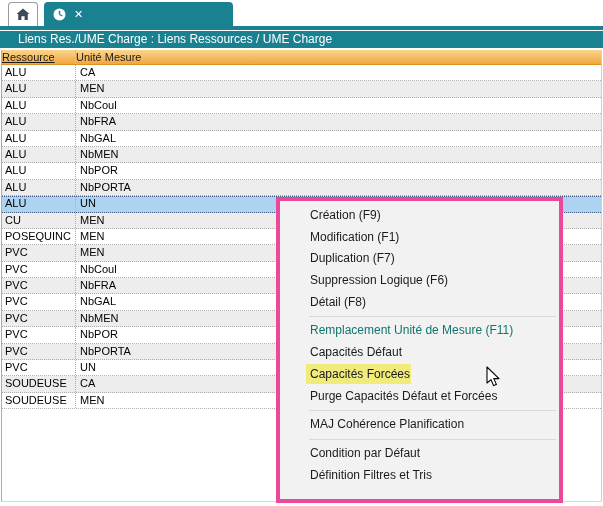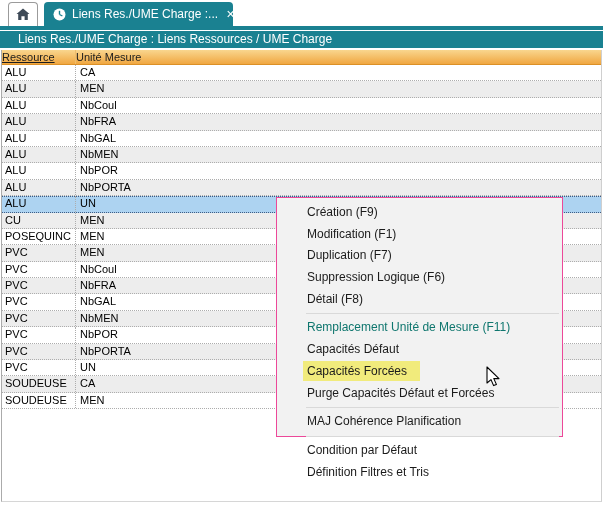--- a/index.html
+++ b/index.html
@@ -35,25 +35,25 @@
        border-bottom:1px dotted #adadad;box-sizing:border-box;background:#fff;}
   .grid-body .row:nth-child(even){background:#ededed;}
   .cell{line-height:15px;white-space:nowrap;overflow:hidden;}
   .c1{width:74px;border-right:1px dotted #adadad;padding-left:3px;box-sizing:border-box;}
   .c2{flex:1;padding-left:4px;}
   .grid-body .row.sel{background:#add3f1 !important;border-bottom:1px dotted #3f5d84;position:relative;}
   .grid-body .row.sel::before{content:"";position:absolute;top:0;left:0;right:0;height:0;
        border-top:1px dotted #3f5d84;}
 
   
-  .menu{position:absolute;left:276px;top:197px;width:287px;height:240px;background:#f2f2f2;
-        border:1px solid #ec4899;box-sizing:border-box;padding:4px 0;font-size:12px;color:#1b1b1b;}
+  .menu{position:absolute;left:276px;top:197px;width:287px;height:306px;background:#f2f2f2;
+        border:4px solid #ec4899;box-sizing:border-box;padding:4px 0;font-size:12px;color:#1b1b1b;}
   .menu-item{height:21.7px;line-height:21.7px;padding-left:30px;white-space:nowrap;}
   .menu-item.disabled{color:#0f766e;}
-  .menu-item.hl .lbl{background:#f1eb7c;padding:3px 13px 3px 4px;margin-left:-4px;}
+  .menu-item.hl .lbl{background:#f1eb7c;padding:3px 1px 3px 4px;margin-left:-4px;}
   .menu-sep{height:1px;background:#d9d9d9;margin:3px 3px 3px 29px;}
 
   
   .cursor{position:absolute;left:486px;top:366px;width:15px;height:22px;pointer-events:none;}
 </style>
 </head>
 <body>
 
 <div class="stage">
 
@@ -66,21 +66,20 @@
       </span>
     </div>
     <div class="tab-active">
       <span style="display:flex;">
         <svg width="13" height="13" viewBox="0 0 13 13">
           <circle cx="6.5" cy="6.5" r="6" fill="#ffffff"></circle>
           <line x1="6.5" y1="6.5" x2="6.5" y2="2.8" stroke="#1a8191" stroke-width="1.4"></line>
           <line x1="6.5" y1="6.5" x2="9.4" y2="8" stroke="#1a8191" stroke-width="1.4"></line>
         </svg>
       </span>
-      <span class="tab-label">Liens Res./UME Charge :...</span>
       <span class="tab-close">✕</span>
     </div>
     <div class="tab-strip"></div>
   </div>
 
   <div class="breadcrumb">Liens Res./UME Charge : Liens Ressources /  UME Charge</div>
 
   <div class="grid">
     <div class="grid-header">
       <div class="gh-c1">Ressource</div>

